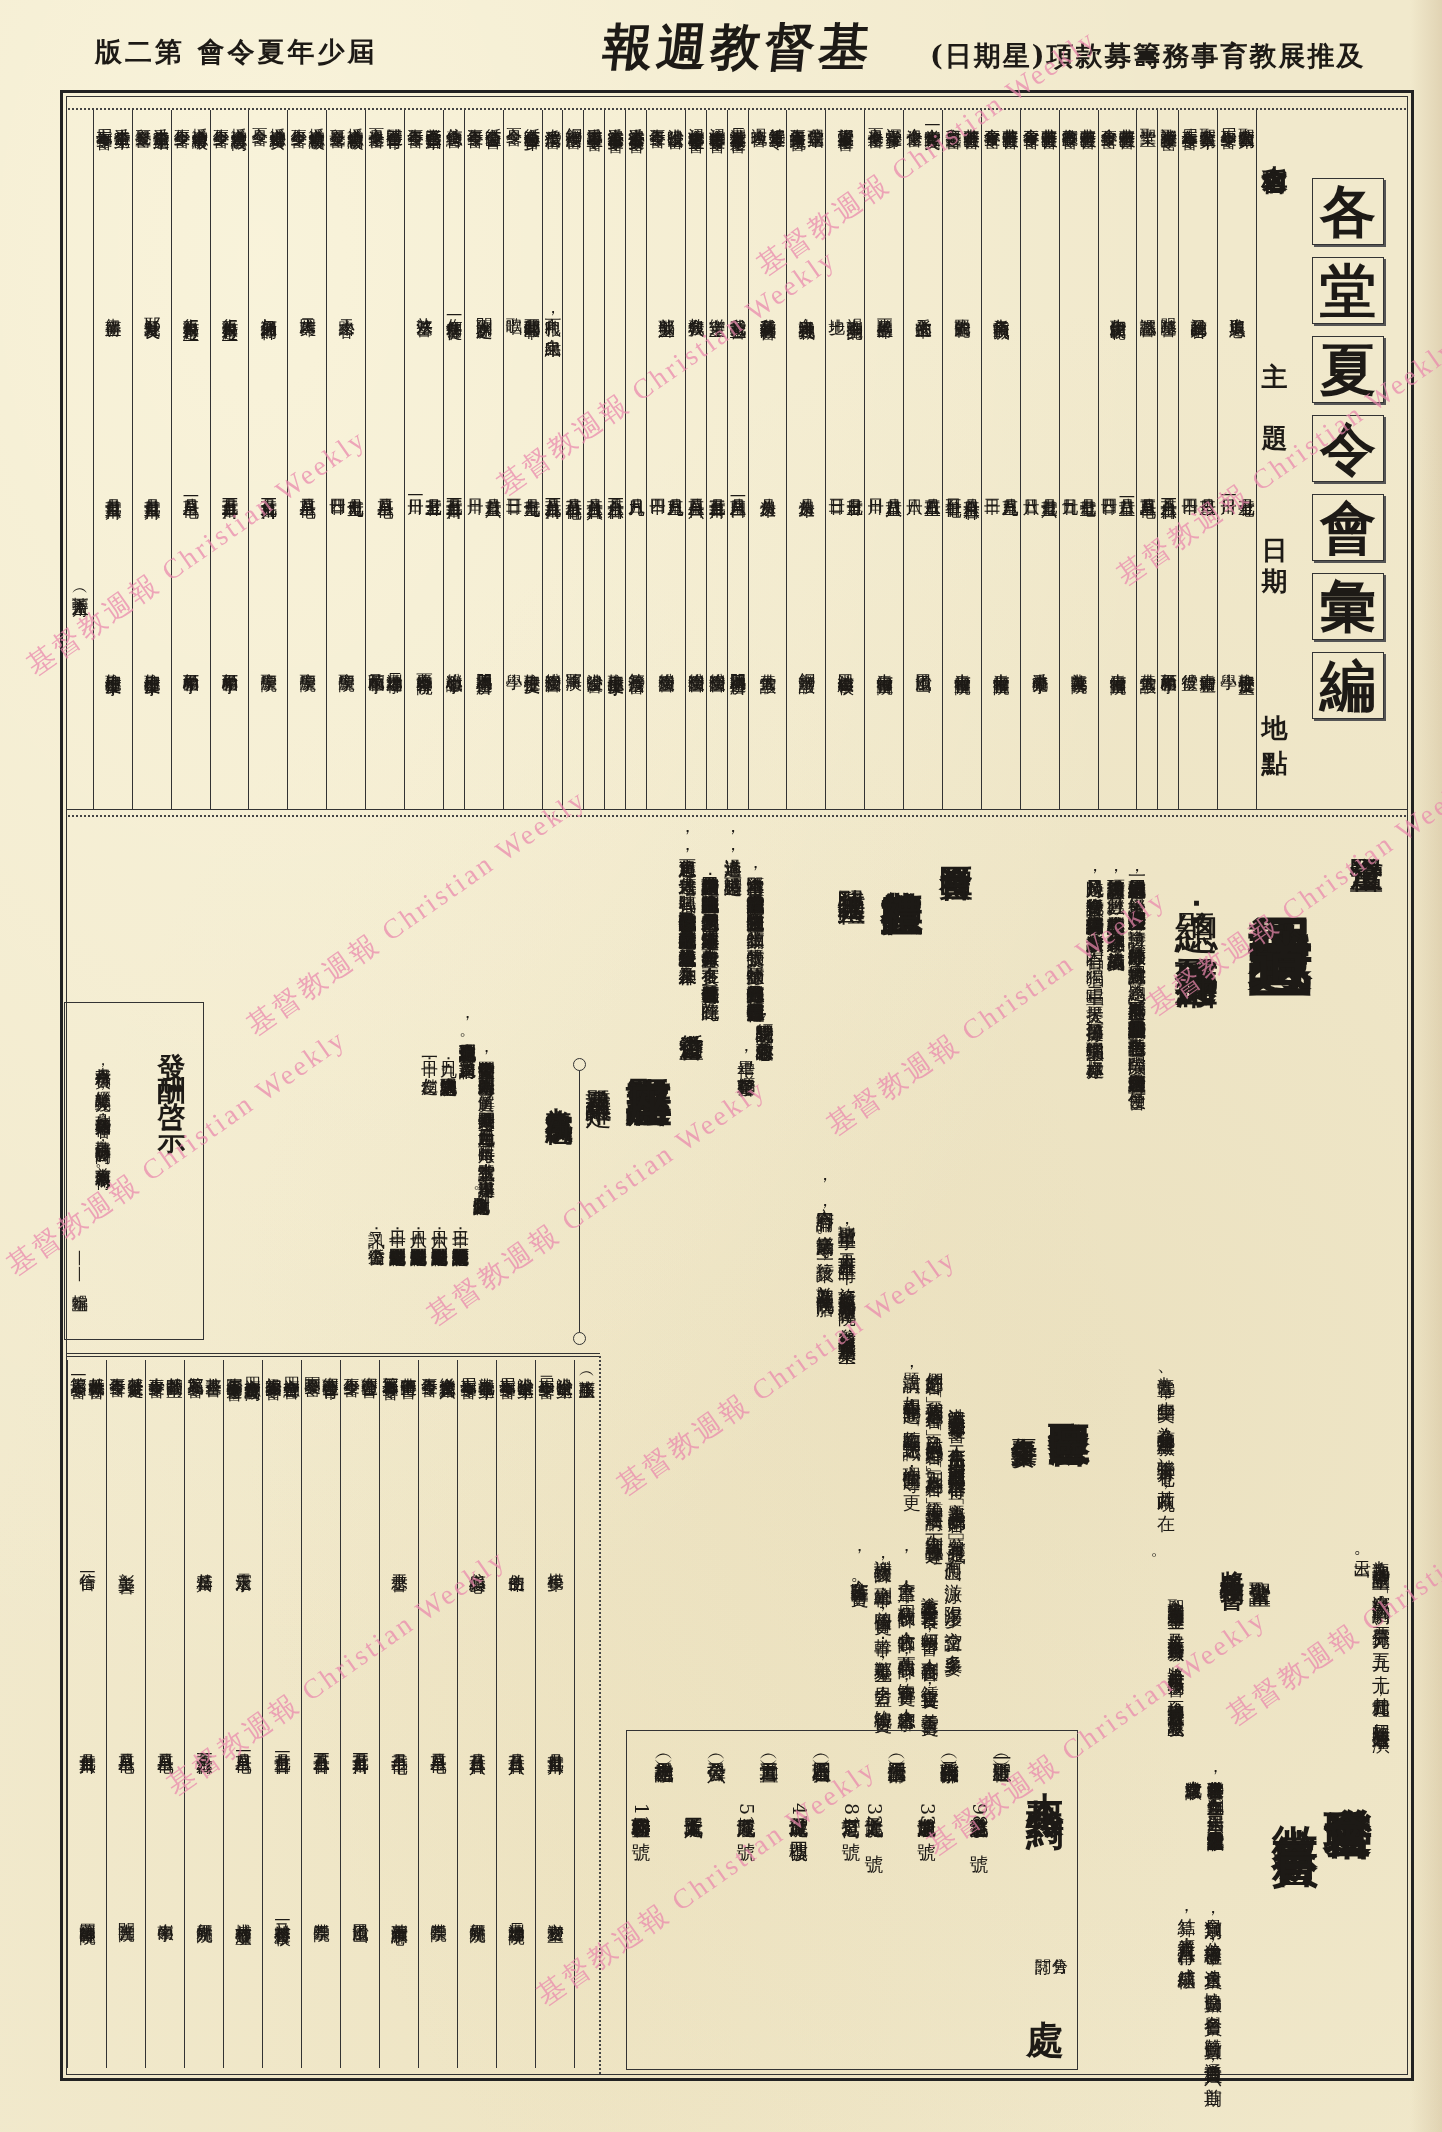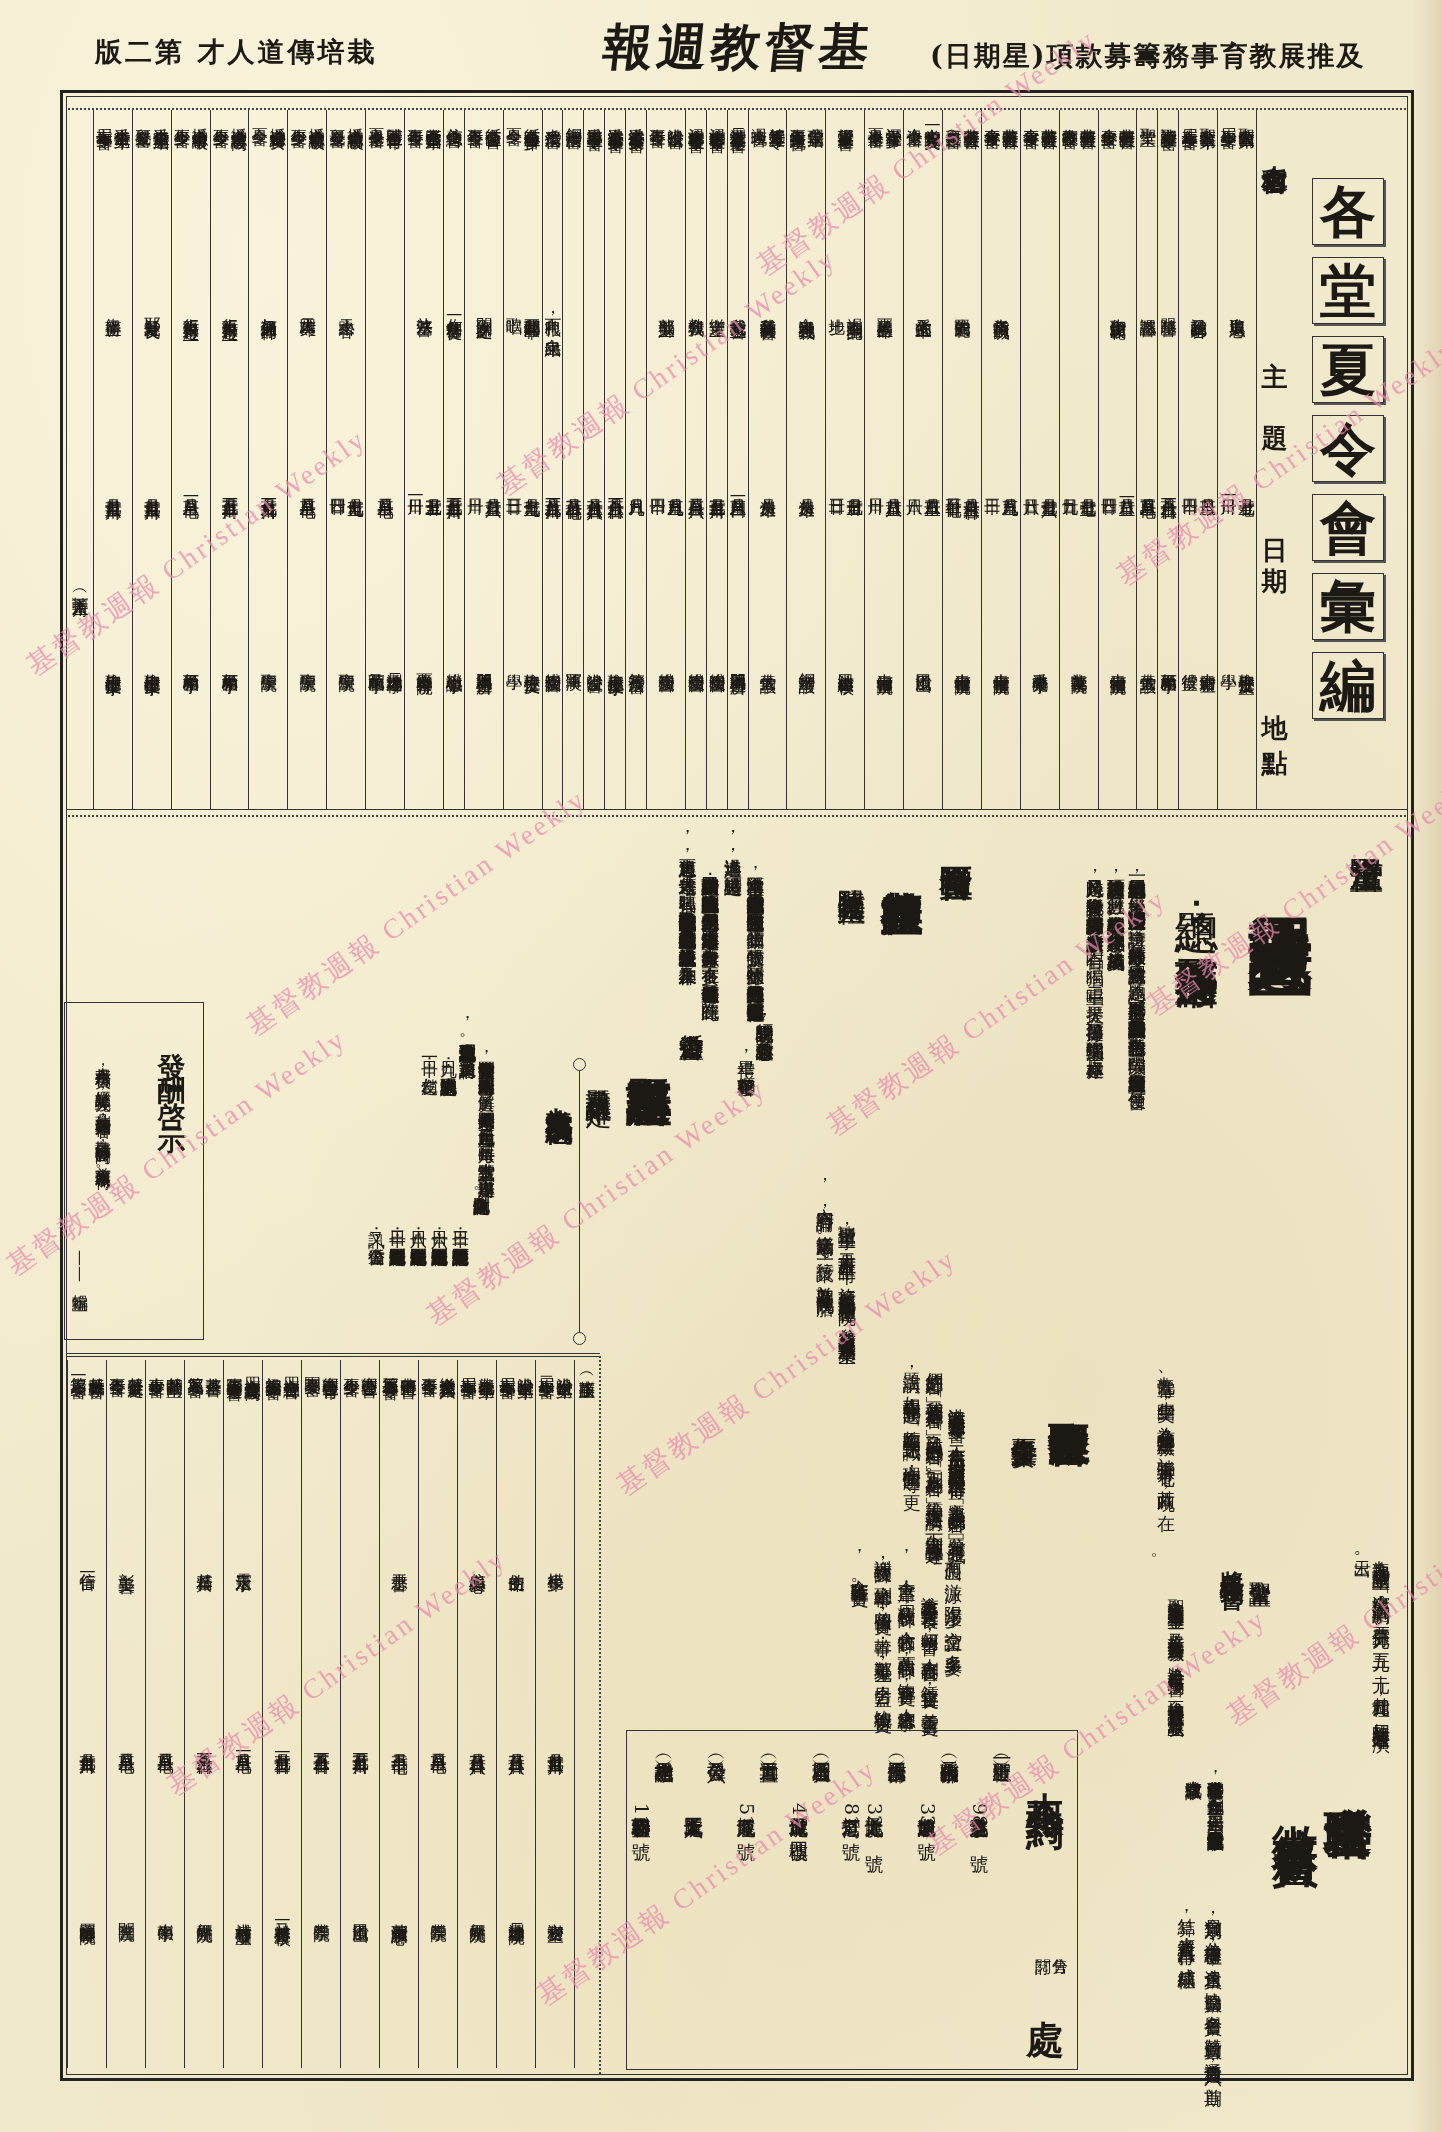--- a/index.html
+++ b/index.html
@@ -130,21 +130,21 @@
 .wm1{left:760px;top:250px}.wm2{left:1120px;top:560px}.wm3{left:500px;top:470px}.wm4{left:30px;top:650px}
 .wm5{left:250px;top:1010px}.wm6{left:430px;top:1300px}.wm7{left:830px;top:1110px}.wm8{left:1150px;top:990px}
 .wm9{left:10px;top:1250px}.wm10{left:620px;top:1470px}.wm11{left:170px;top:1770px}.wm12{left:540px;top:1980px}
 .wm13{left:930px;top:1830px}.wm14{left:1230px;top:1700px}
 </style>
 </head>
 <body>
 
 <div class="paper-tone"></div>
 
-<div class="abs rtl hdr-issue">栽培傳道人才 第二版</div>
+<div class="abs rtl hdr-issue">屆少年夏令會 第二版</div>
 <div class="abs rtl hdr-masthead">基督教週報</div>
 <div class="abs rtl hdr-date">及推展教育事務籌募款項(星期日)</div>
 
 <div class="abs frame-outer"></div>
 <div class="abs frame-inner"></div>
 <div class="abs wavy wavy-top"></div>
 <div class="abs hline-mid"></div>
 <div class="abs wavy wavy-mid"></div>
 <div class="abs vline-labels"></div>
 <div class="abs hline-bt"></div>

